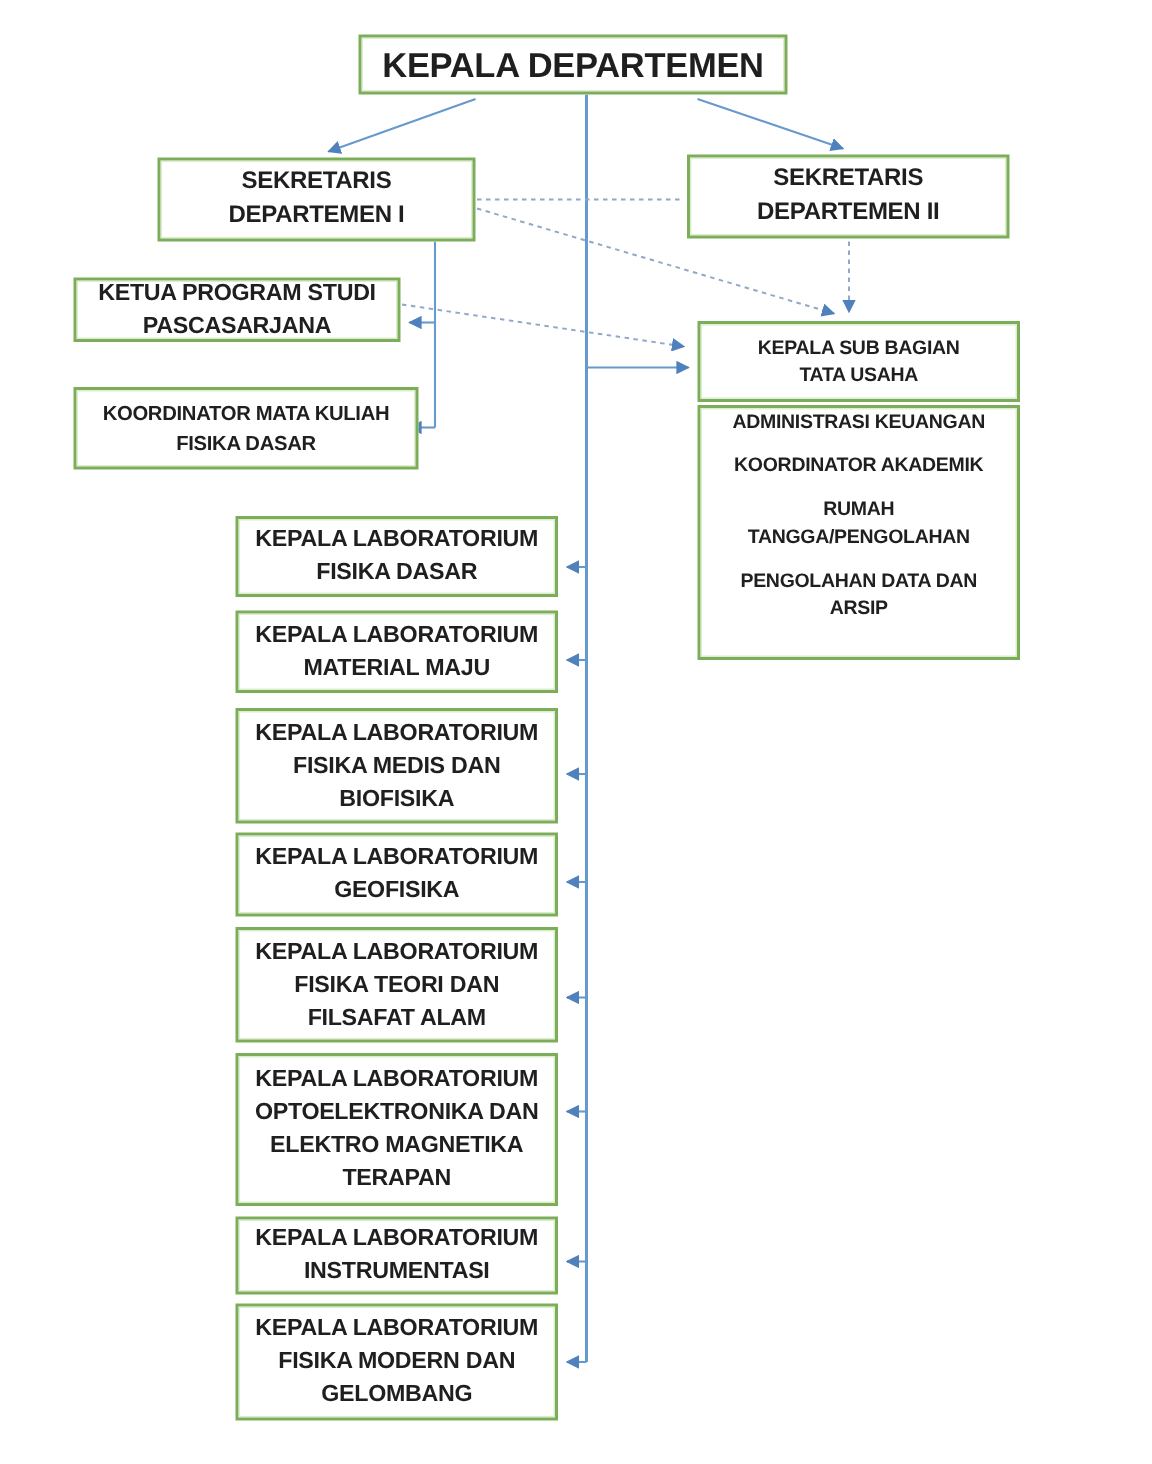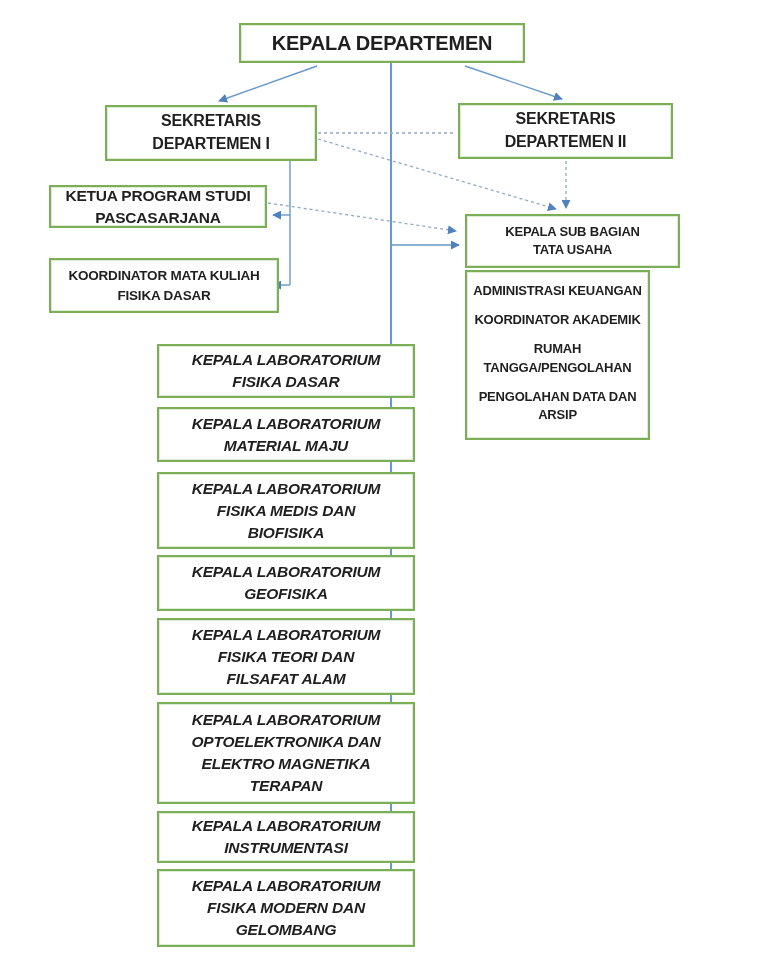--- a/index.html
+++ b/index.html
@@ -8,30 +8,30 @@
     font-family:"Liberation Sans", sans-serif; overflow:hidden;
   }
   svg.wires { position:absolute; left:0; top:0; z-index:1; }
   .node {
     position:absolute; z-index:2; background:#ffffff;
     border:2px solid #7cae59; box-shadow: inset 0 0 0 1px #dcedd0;
     display:flex; flex-direction:column; align-items:center; justify-content:center;
     text-align:center; color:#1f1f1f; font-weight:bold; box-sizing:border-box;
   }
   .node .lbl { white-space:pre-line; line-height:1.42; letter-spacing:-0.2px; }
-  .n-kepala       { left:239px; top:23px;  width:286px; height:40px; font-size:20px; }
+  .n-kepala       { left:239px; top:23px;  width:286px; height:40px; font-size:23px; }
   .n-sek1         { left:105px; top:105px; width:212px; height:56px; font-size:16px; }
   .n-sek2         { left:458px; top:103px; width:215px; height:56px; font-size:16px; }
   .n-ketua        { left:49px;  top:185px; width:218px; height:43px; font-size:15.5px; }
   .n-koor         { left:49px;  top:258px; width:230px; height:55px; font-size:13.5px; }
   .n-kasubag      { left:465px; top:214px; width:215px; height:54px; font-size:13px; }
-  .n-tatausaha    { left:465px; top:270px; width:185px; height:170px; font-size:13px;
-                    justify-content:flex-start; padding-top:10px; gap:11px; }
+  .n-tatausaha    { left:465px; top:270px; width:215px; height:170px; font-size:13px;
+                    justify-content:flex-start; gap:11px; }
   .n-tatausaha .lbl { line-height:1.4; }
-  .lab            { left:157px; width:258px; font-size:15.5px;font-style:italic; }
+  .lab            { left:157px; width:215px; font-size:15.5px; }
   .n-lab1 { top:344px; height:54px; }
   .n-lab2 { top:407px; height:55px; }
   .n-lab3 { top:472px; height:77px; }
   .n-lab4 { top:555px; height:56px; }
   .n-lab5 { top:618px; height:77px; }
   .n-lab6 { top:702px; height:102px; }
   .n-lab7 { top:811px; height:52px; }
   .n-lab8 { top:869px; height:78px; }
 </style>
 </head>

